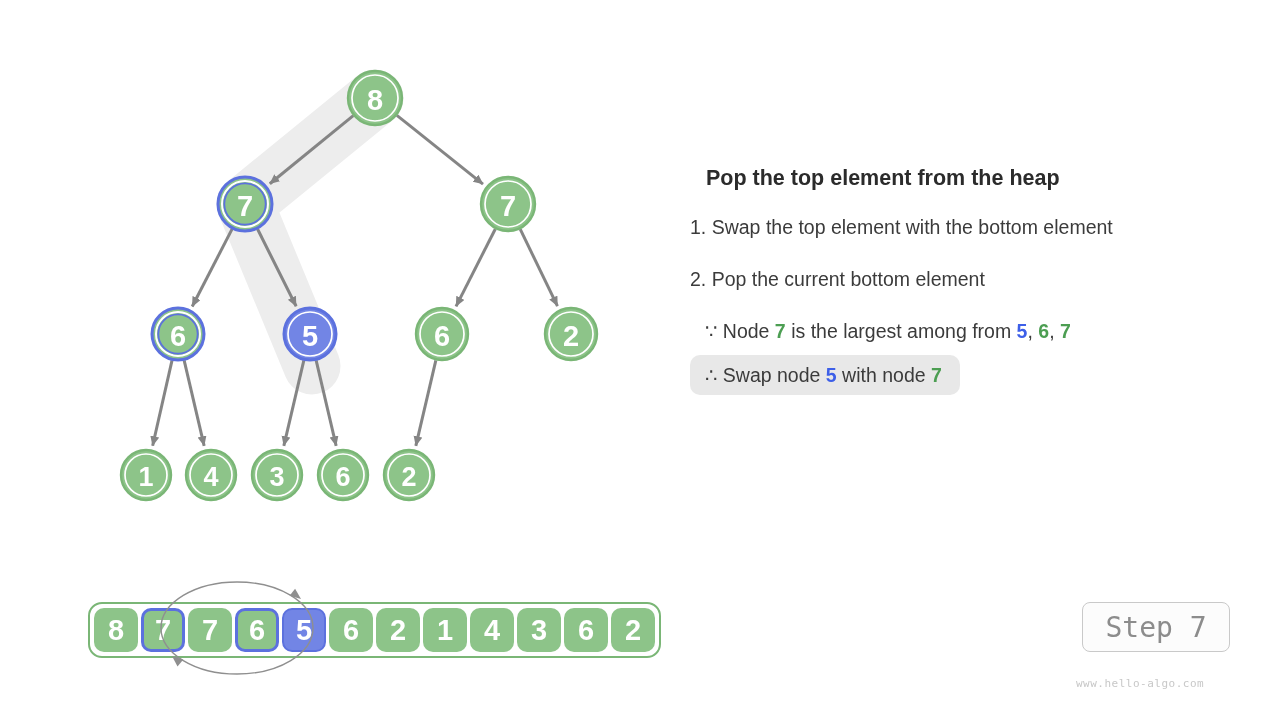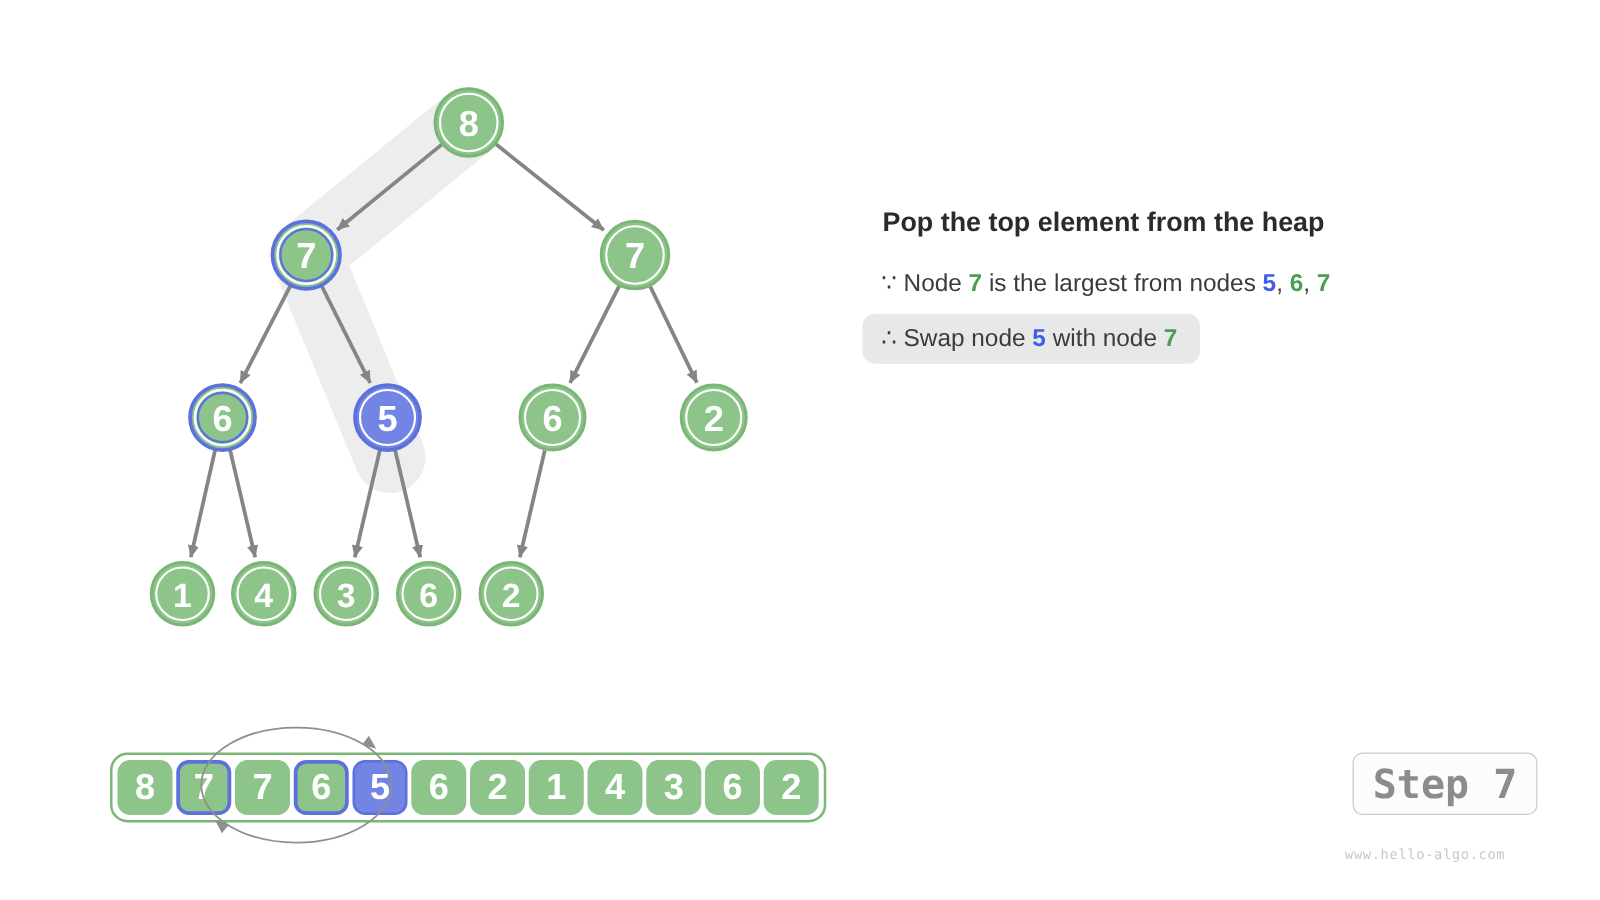--- a/index.html
+++ b/index.html
@@ -47,21 +47,21 @@
   .seg-green{color:var(--text-green);font-weight:bold;}
   .seg-blue{color:var(--text-blue);font-weight:bold;}
 
   
   .step-badge{
     position:absolute;left:1082px;top:602px;width:148px;height:50px;
     box-sizing:border-box;border:1.5px solid var(--step-border);border-radius:8px;
     background:var(--step-bg);
     display:flex;align-items:center;justify-content:center;
     font-family:"DejaVu Sans Mono","Liberation Mono",monospace;
-    font-weight:bold;font-size:32px;color:var(--step-text);
+    font-weight:normal;font-size:28px;color:var(--step-text);
   }
   .watermark{
     position:absolute;left:1076px;top:677px;
     font-family:"DejaVu Sans Mono","Liberation Mono",monospace;
     font-size:11px;letter-spacing:.5px;color:var(--watermark);
   }
 </style>
 </head>
 <body>
 
@@ -172,20 +172,22 @@
 
   <svg id="swap-svg" width="210" height="124" viewBox="0 0 210 124">
       <ellipse cx="97" cy="60" rx="76" ry="46" fill="none" stroke="#8F8F8F" stroke-width="1.4"></ellipse>
       <path d="M -11 -4.5 L 0 0 L -11 4.5 Z" fill="#8F8F8F" transform="translate(161,31) rotate(38)"></path>
       <path d="M -11 -4.5 L 0 0 L -11 4.5 Z" fill="#8F8F8F" transform="translate(32,88) rotate(220)"></path>
     </svg>
 
   <div class="panel">
     <h2>Pop the top element from the heap</h2>
     <div id="steps">
+        <div class="step-line">1. Swap the top element with the bottom element</div>
+        <div class="step-line">2. Pop the current bottom element</div>
       </div>
-    <div class="because-line" id="because"><span>∵ Node </span><span class="seg-green">7</span><span> is the largest from nodes </span><span class="seg-blue">5</span><span>, </span><span class="seg-green">6</span><span>, </span><span class="seg-green">7</span></div>
+    <div class="because-line" id="because"><span>∵ Node </span><span class="seg-green">7</span><span> is the largest among from </span><span class="seg-blue">5</span><span>, </span><span class="seg-green">6</span><span>, </span><span class="seg-green">7</span></div>
     <div><span class="therefore-box" id="therefore"><span>∴ Swap node </span><span class="seg-blue">5</span><span> with node </span><span class="seg-green">7</span></span></div>
   </div>
 
   <div class="step-badge">Step 7</div>
   <div class="watermark">www.hello-algo.com</div>
 </div>
 
 </body></html>

